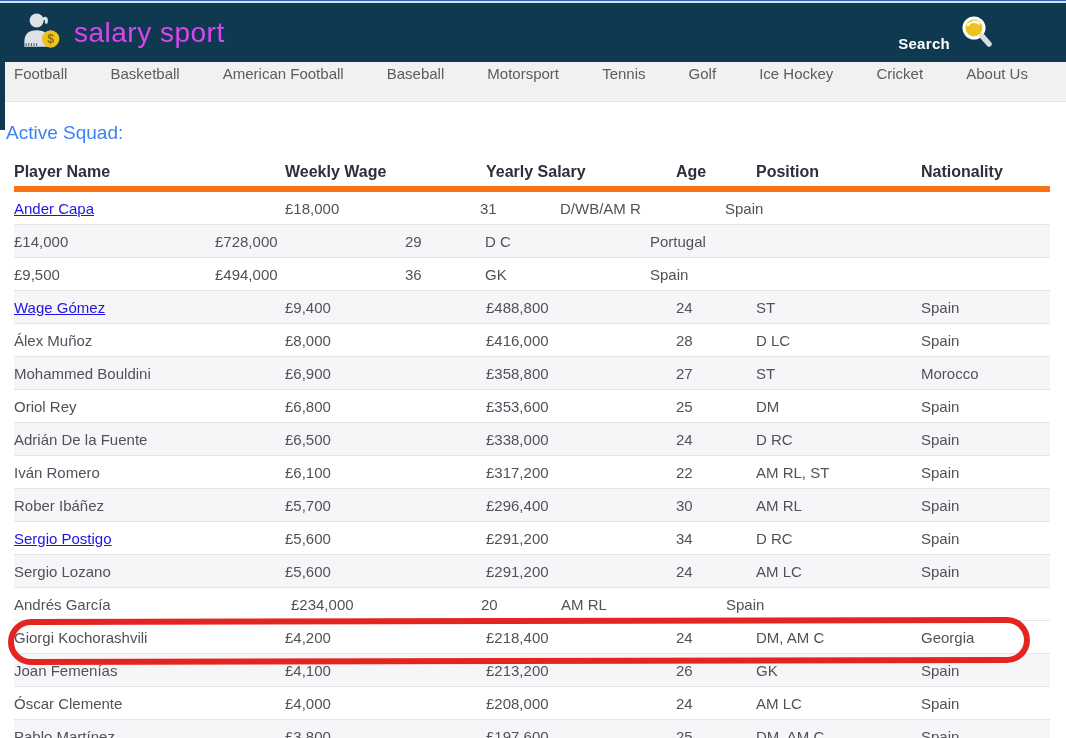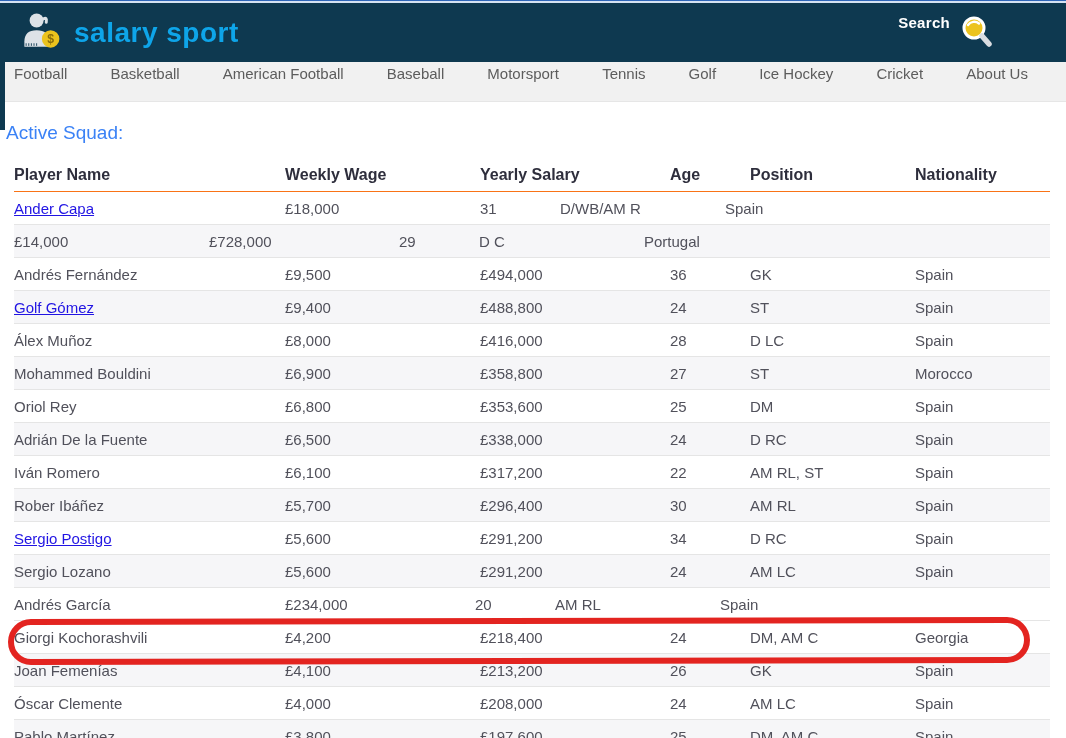--- a/index.html
+++ b/index.html
@@ -4,41 +4,41 @@
 <style>
   * { margin:0; padding:0; box-sizing:border-box; }
   html,body { width:1066px; height:738px; overflow:hidden; background:#ffffff;
               font-family:"Liberation Sans", sans-serif; }
   .top-line { height:3px; background:#d5e2f3; border-top:1px solid #2f66b8; }
 
   
   .site-header { height:59px; background:#0e3950; display:flex; align-items:center;
                  justify-content:space-between; padding:0 72px 0 20px; }
   .brand { display:flex; align-items:center; gap:12px; }
-  .brand-name { color:#0ea5e9; font-size:28px; font-weight:bold; letter-spacing:.5px; }
-  .search-box { display:flex; align-items:flex-start; gap:10px; cursor:pointer; }
+  .brand-name { color:#d946ef; font-size:28px; font-weight:normal; letter-spacing:.5px; }
+  .search-box { display:flex; align-items:flex-end; gap:10px; cursor:pointer; }
   .search-label { color:#ffffff; font-size:15px; font-weight:bold; letter-spacing:.3px; }
 
   
   .main-nav { height:40px; background:#f1f1f1; display:flex; align-items:center;
               justify-content:space-between; padding:0 38px 16px 14px;
               border-bottom:1px solid #e6e6e6; }
   .nav-item { color:#5c5c5c; font-size:15px; white-space:nowrap; cursor:pointer; }
 
   .left-strip { position:absolute; left:0; top:62px; width:5px; height:68px; background:#0e3950; }
 
   .page-title { color:#3b82f6; font-size:19px; font-weight:normal; margin:20px 4px 0 6px; }
 
   
   .squad-table { margin:14px 0 0 14px; width:1036px; }
   .t-row { display:flex; align-items:center; height:33px; border-bottom:1px solid #e5e5e5; }
-  .t-head { height:34px; border-bottom:1px solid #f97316; }
+  .t-head { height:34px; border-bottom:6px solid #f97316; }
   .t-head .cell { color:#2e2e3c; font-size:16px; font-weight:bold; }
   .cell { font-size:15px; color:#51515b; padding-right:8px; overflow:hidden; white-space:nowrap; }
-  .c0 { width:271px; } .c1 { width:195px; } .c2 { width:190px; }
+  .c0 { width:271px; } .c1 { width:195px; } .c2 { width:190px;margin-left:6px; }
   .c3 { width:80px; }  .c4 { width:165px; } .c5 { flex:1; }
   .t-row.shaded { background:#f6f6f8; }
   .player-link { color:#2114e3; text-decoration:underline; cursor:pointer; }
 
   
   .annotation { position:absolute; left:8px; top:618px; width:1022px; height:46px;
                 border:6px solid #e32420; border-radius:24px; transform:rotate(-0.12deg);
                 pointer-events:none; z-index:50; }
 </style>
 </head>
@@ -113,29 +113,28 @@
     <div class="cell c5">Spain</div>
   </div>
       <div class="t-row shaded">
     <div class="cell c1">£14,000</div>
     <div class="cell c2">£728,000</div>
     <div class="cell c3">29</div>
     <div class="cell c4">D C</div>
     <div class="cell c5">Portugal</div>
   </div>
       <div class="t-row">
-    <div class="cell c0"><span>Andrés Fernández</span></div>
     <div class="cell c1">£9,500</div>
     <div class="cell c2">£494,000</div>
     <div class="cell c3">36</div>
     <div class="cell c4">GK</div>
     <div class="cell c5">Spain</div>
   </div>
       <div class="t-row shaded">
-    <div class="cell c0"><a class="player-link">Golf Gómez</a></div>
+    <div class="cell c0"><a class="player-link">Wage Gómez</a></div>
     <div class="cell c1">£9,400</div>
     <div class="cell c2">£488,800</div>
     <div class="cell c3">24</div>
     <div class="cell c4">ST</div>
     <div class="cell c5">Spain</div>
   </div>
       <div class="t-row">
     <div class="cell c0"><span>Álex Muñoz</span></div>
     <div class="cell c1">£8,000</div>
     <div class="cell c2">£416,000</div>

